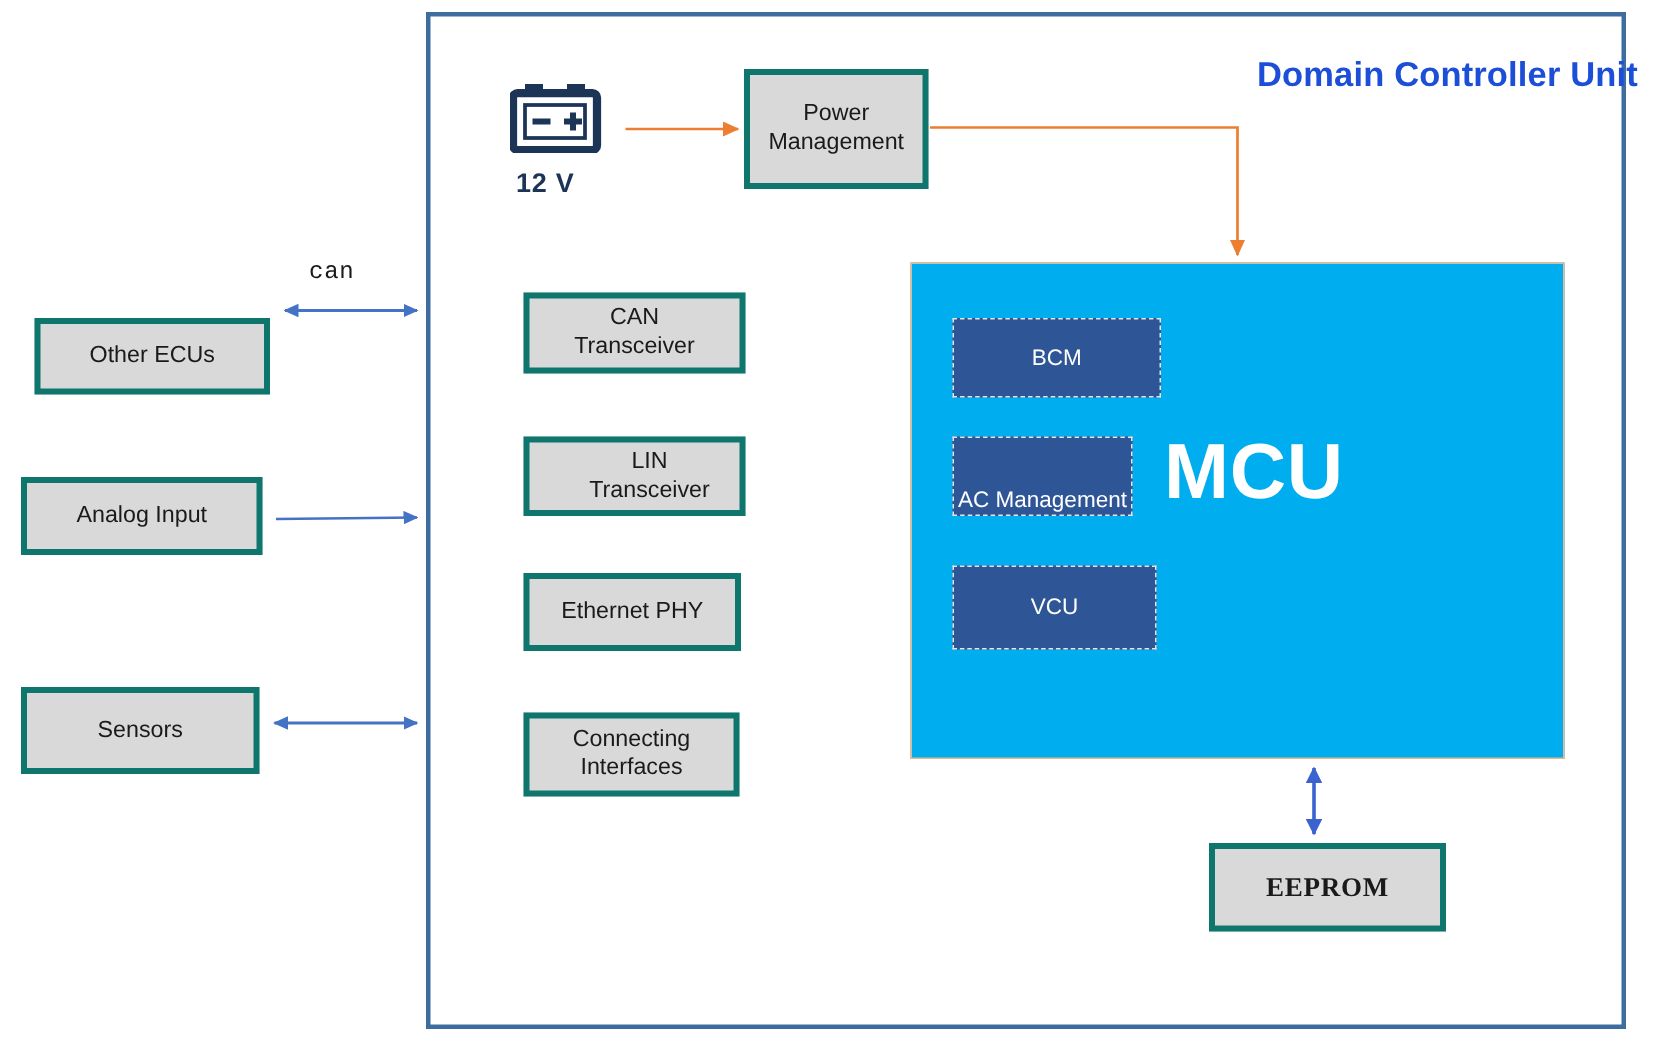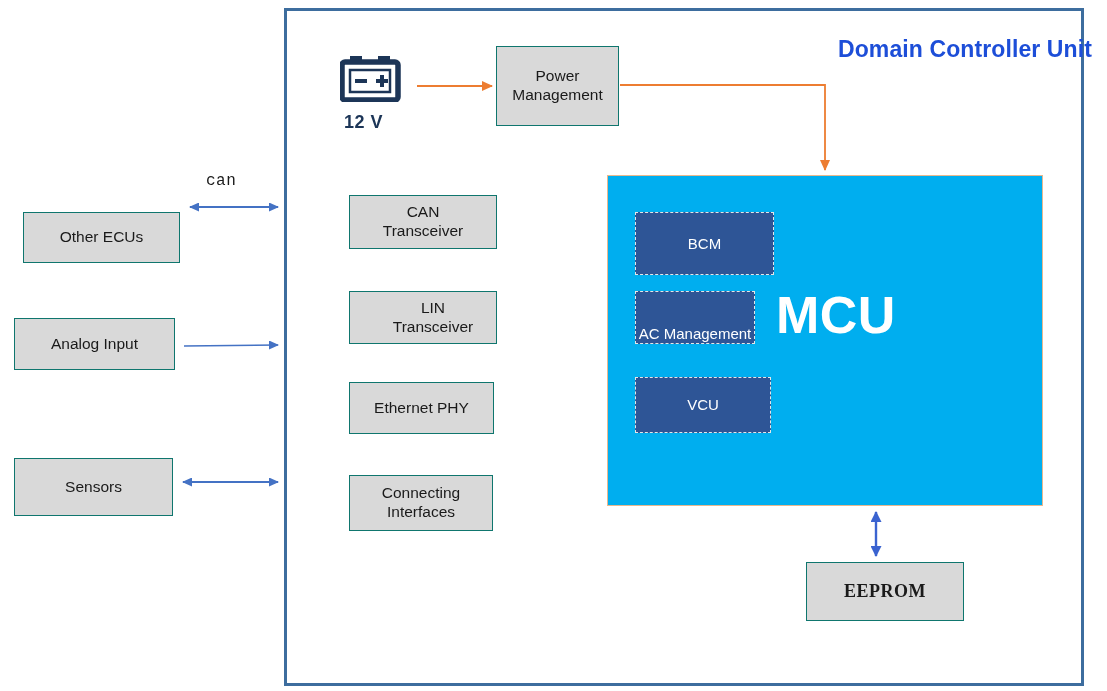--- a/index.html
+++ b/index.html
@@ -36,21 +36,21 @@
     font-size: 23px;
     font-weight: bold;
     color: #1d4ed8;
     letter-spacing: 0.1px;
     white-space: nowrap;
   }
 
   
   .gray-box {
     background: #d9d9d9;
-    border: 1px solid #0f766e;
+    border: 4px solid #0f766e;
     box-sizing: border-box;
     display: flex;
     align-items: center;
     justify-content: center;
     text-align: center;
     font-size: 15.5px;
     color: #1a1a1a;
     line-height: 1.22;
     font-family: "Liberation Sans", sans-serif;
   }
@@ -105,21 +105,21 @@
     box-sizing: border-box;
     display: flex;
     align-items: center;
     justify-content: center;
     text-align: center;
     color: #ffffff;
     font-size: 15px;
     line-height: 1.2;
     font-family: "Liberation Sans", sans-serif;
   }
-  #sub-bcm { left: 27px; top: 36px;  width: 139px; height: 63px; }
+  #sub-bcm { left: 27px; top: 36px;  width: 139px; height: 53px; }
   #sub-acm { left: 27px; top: 115px; width: 120px; height: 53px; align-items: flex-end; }
   #sub-vcu { left: 27px; top: 201px; width: 136px; height: 56px; }
 
   
   #battery-icon-wrap { left: 340px; top: 56px; width: 64px; height: 46px; }
   #battery-label {
     left: 344px; top: 112px;
     font-size: 18px;
     font-weight: bold;
     color: #1c3557;

